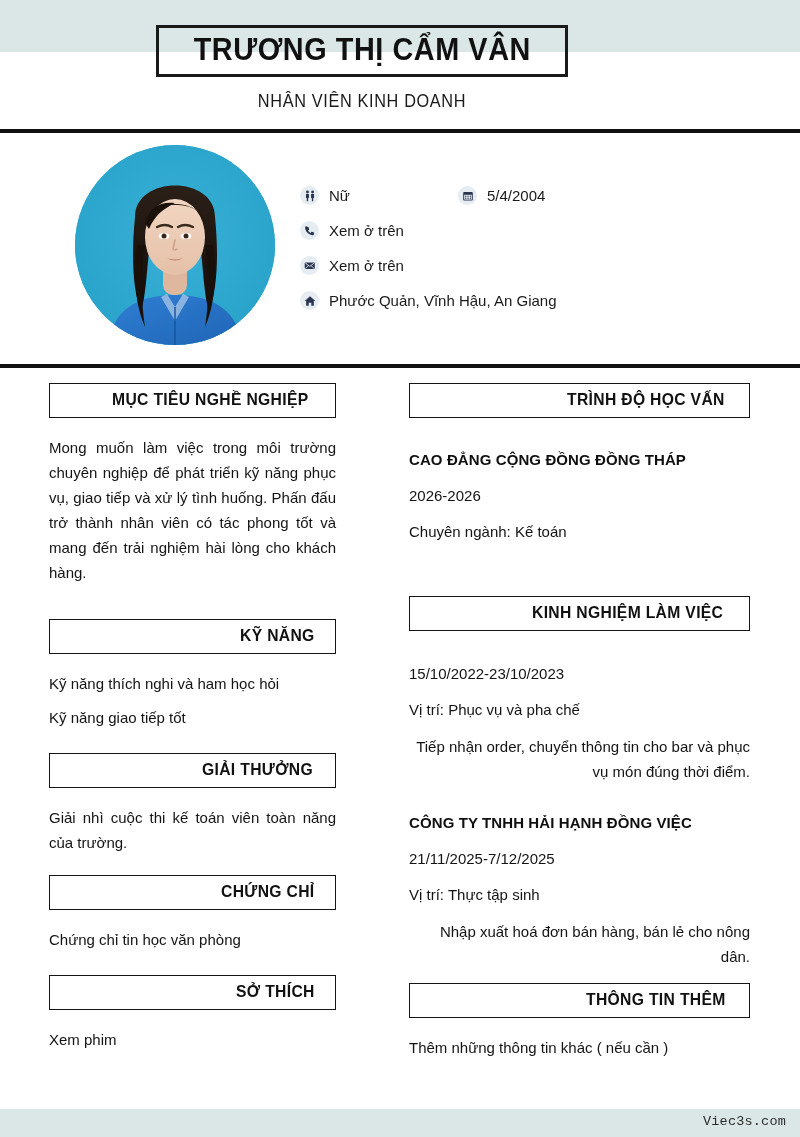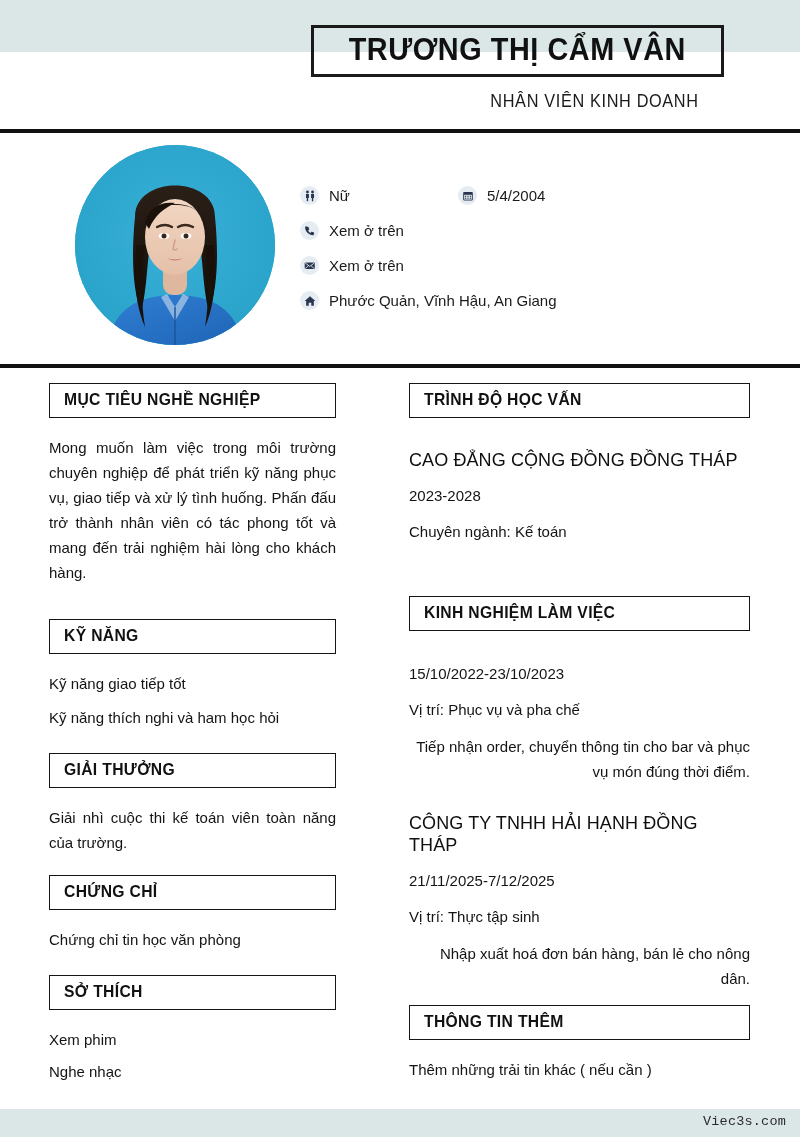--- a/index.html
+++ b/index.html
@@ -27,21 +27,21 @@
     width: 800px;
     height: 52px;
     background: #dbe7e7;
   }
 
   .header {
     position: absolute;
     top: 0; left: 0;
     width: 724px;
     height: 131px;
-    text-align: right;
+    text-align: center;
   }
 
   .name-box {
     display: inline-block;
     margin-top: 25px;
     border: 3px solid #1a1a1a;
     padding: 5px 22px 8px 22px;
     background: transparent;
   }
 
@@ -161,22 +161,23 @@
 
   .col-right {
     position: absolute;
     left: 409px;
     top: 0;
     width: 341px;
   }
 
   .sec-head {
     border: 1.6px solid #151515;
-    padding: 7px 4px 8px 14px;
+    padding: 7px 16px 8px 14px;
     margin-bottom: 17px;
+    text-align: right;
   }
 
   .sec-head-text {
     font-family: "Liberation Sans Narrow", "Liberation Sans", sans-serif;
     font-size: 16.5px;
     font-weight: bold;
     letter-spacing: 0.35px;
     color: #111111;
     line-height: 1;
     transform: scaleX(0.95);
@@ -197,22 +198,22 @@
     line-height: 25px;
     color: #141414;
     margin-bottom: 9px;
   }
 
   .line.tight { margin-bottom: 0px; margin-top: 7px; }
 
   .entry { margin-bottom: 4px; }
 
   .entry-title {
-    font-size: 18px;
-    font-weight: normal;
+    font-size: 15px;
+    font-weight: bold;
     color: #0f0f0f;
     line-height: 22px;
     margin-bottom: 13px;
     letter-spacing: 0.1px;
   }
 
   .entry-line {
     font-size: 15px;
     line-height: 24px;
     color: #141414;
@@ -400,22 +401,22 @@
       <div class="sec-head">
         <span class="sec-head-text">MỤC TIÊU NGHỀ NGHIỆP</span>
       </div>
       <div class="para">Mong muốn làm việc trong môi trường chuyên nghiệp để phát triển kỹ năng phục vụ, giao tiếp và xử lý tình huống. Phấn đấu trở thành nhân viên có tác phong tốt và mang đến trải nghiệm hài lòng cho khách hàng.</div>
 
       <div class="gap-md"></div>
 
       <div class="sec-head">
         <span class="sec-head-text">KỸ NĂNG</span>
       </div>
+      <div class="line">Kỹ năng thích nghi và ham học hỏi</div>
       <div class="line">Kỹ năng giao tiếp tốt</div>
-      <div class="line">Kỹ năng thích nghi và ham học hỏi</div>
 
       <div class="gap-sm"></div>
 
       <div class="sec-head">
         <span class="sec-head-text">GIẢI THƯỞNG</span>
       </div>
       <div class="para">Giải nhì cuộc thi kế toán viên toàn năng của trường.</div>
 
       <div class="gap-sm"></div>
 
@@ -423,59 +424,58 @@
         <span class="sec-head-text">CHỨNG CHỈ</span>
       </div>
       <div class="line">Chứng chỉ tin học văn phòng</div>
 
       <div class="gap-sm"></div>
 
       <div class="sec-head">
         <span class="sec-head-text">SỞ THÍCH</span>
       </div>
       <div class="line tight">Xem phim</div>
-      <div class="line tight">Nghe nhạc</div>
     </div>
 
     <div class="col-right">
 
       <div class="sec-head">
         <span class="sec-head-text">TRÌNH ĐỘ HỌC VẤN</span>
       </div>
       <div class="gap-sm"></div>
       <div class="entry-title">CAO ĐẲNG CỘNG ĐỒNG ĐỒNG THÁP</div>
-      <div class="entry-line">2023-2028</div>
+      <div class="entry-line">2026-2026</div>
       <div class="entry-line">Chuyên ngành: Kế toán</div>
 
       <div class="gap-lg"></div>
 
       <div class="sec-head">
         <span class="sec-head-text">KINH NGHIỆM LÀM VIỆC</span>
       </div>
       <div class="gap-sm"></div>
 
       <div class="entry">
         <div class="entry-line">15/10/2022-23/10/2023</div>
         <div class="entry-line">Vị trí: Phục vụ và pha chế</div>
         <div class="entry-desc">Tiếp nhận order, chuyển thông tin cho bar và phục vụ món đúng thời điểm.</div>
       </div>
 
       <div class="gap-sm"></div>
 
       <div class="entry">
-        <div class="entry-title">CÔNG TY TNHH HẢI HẠNH ĐỒNG THÁP</div>
+        <div class="entry-title">CÔNG TY TNHH HẢI HẠNH ĐỒNG VIỆC</div>
         <div class="entry-line">21/11/2025-7/12/2025</div>
         <div class="entry-line">Vị trí: Thực tập sinh</div>
         <div class="entry-desc">Nhập xuất hoá đơn bán hàng, bán lẻ cho nông dân.</div>
       </div>
 
       <div class="sec-head">
         <span class="sec-head-text">THÔNG TIN THÊM</span>
       </div>
-      <div class="line">Thêm những trải tin khác ( nếu cần )</div>
+      <div class="line">Thêm những thông tin khác ( nếu cần )</div>
     </div>
 
   </div>
 
   <div class="footer-band">
     <div class="footer-text">Viec3s.com</div>
   </div>
 
 </div>
 

